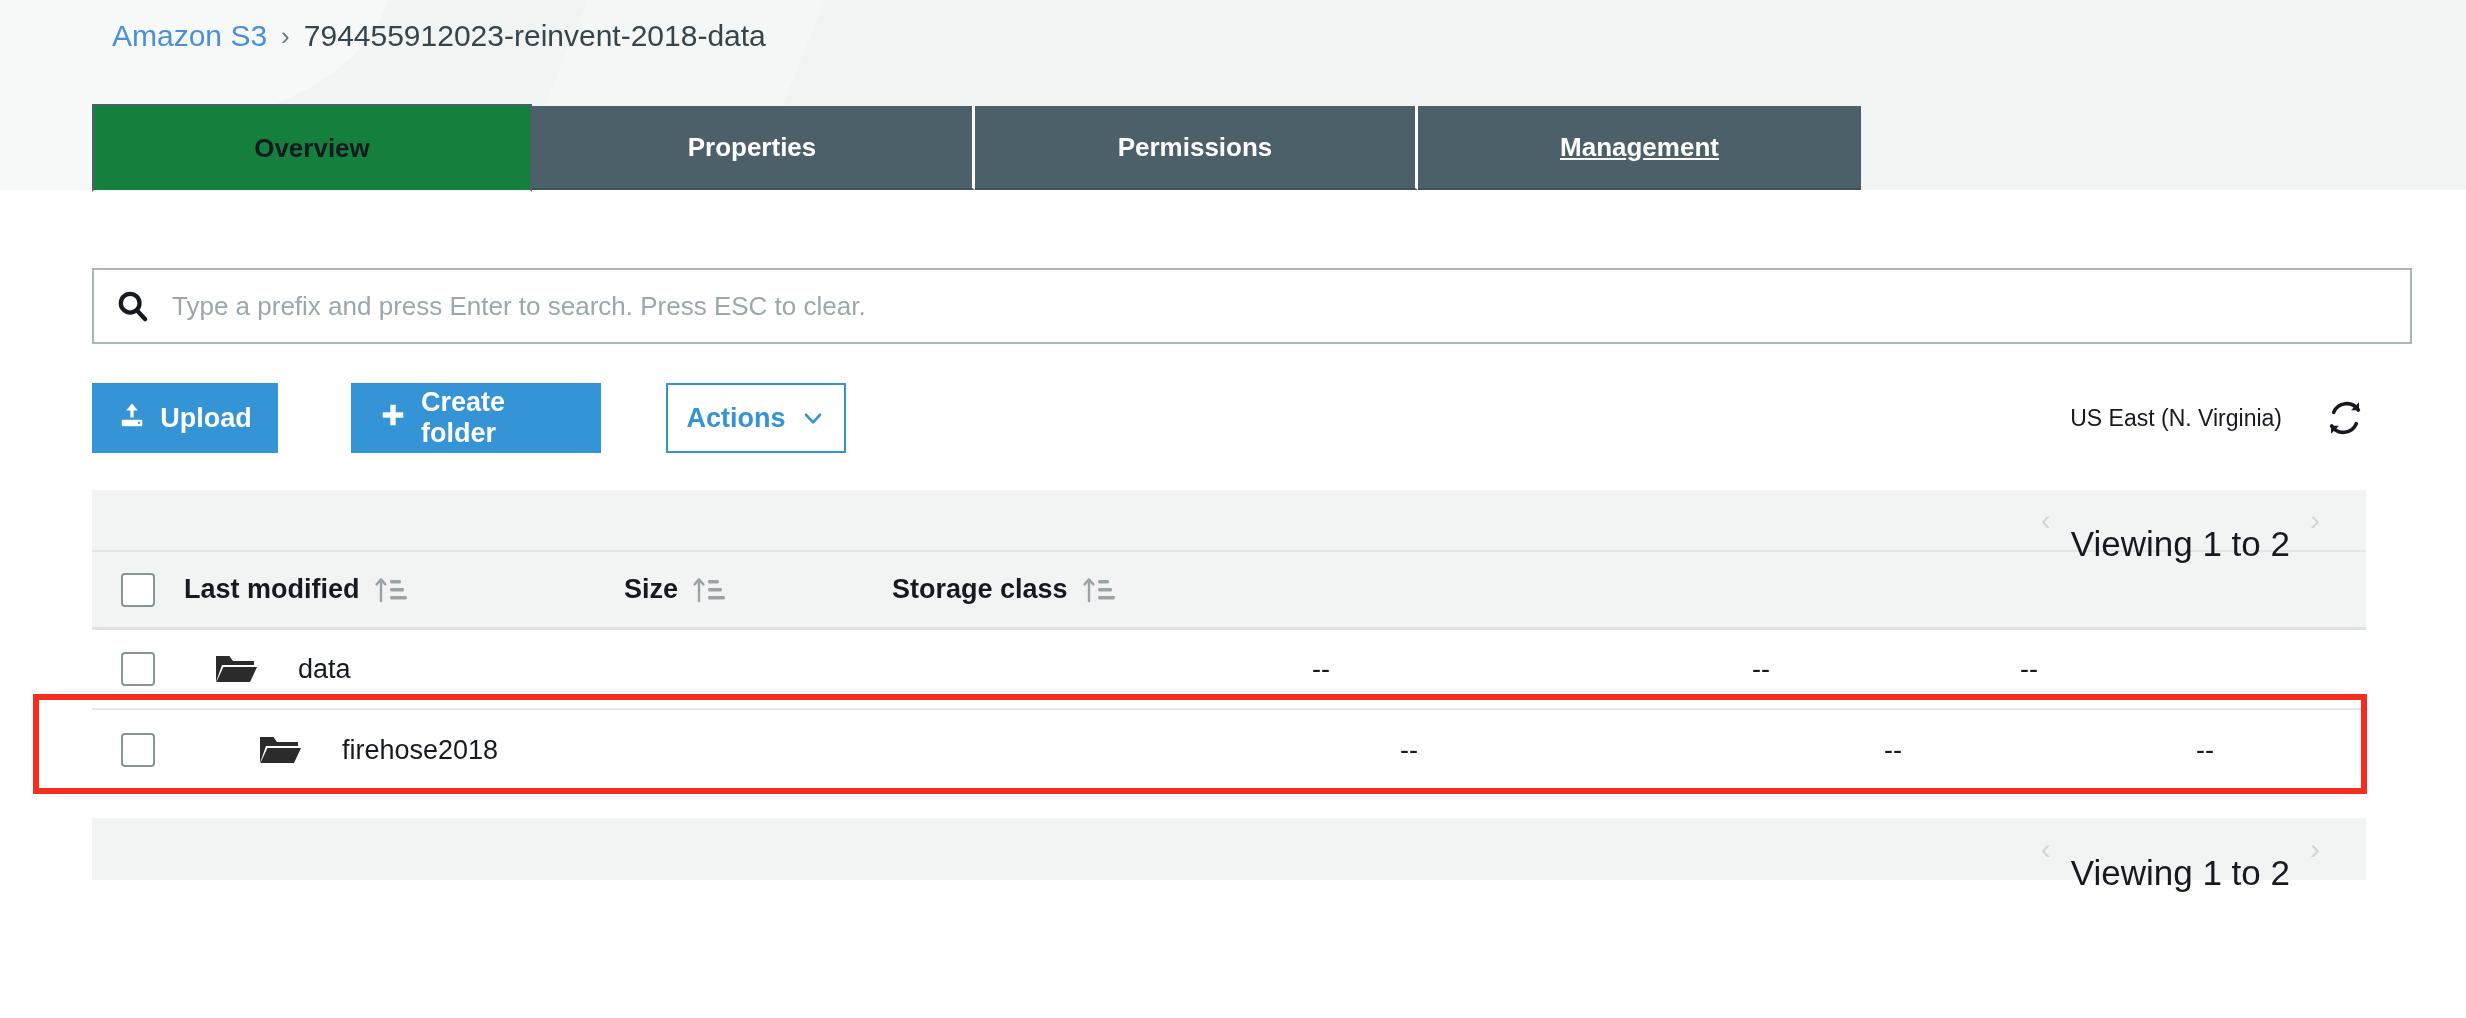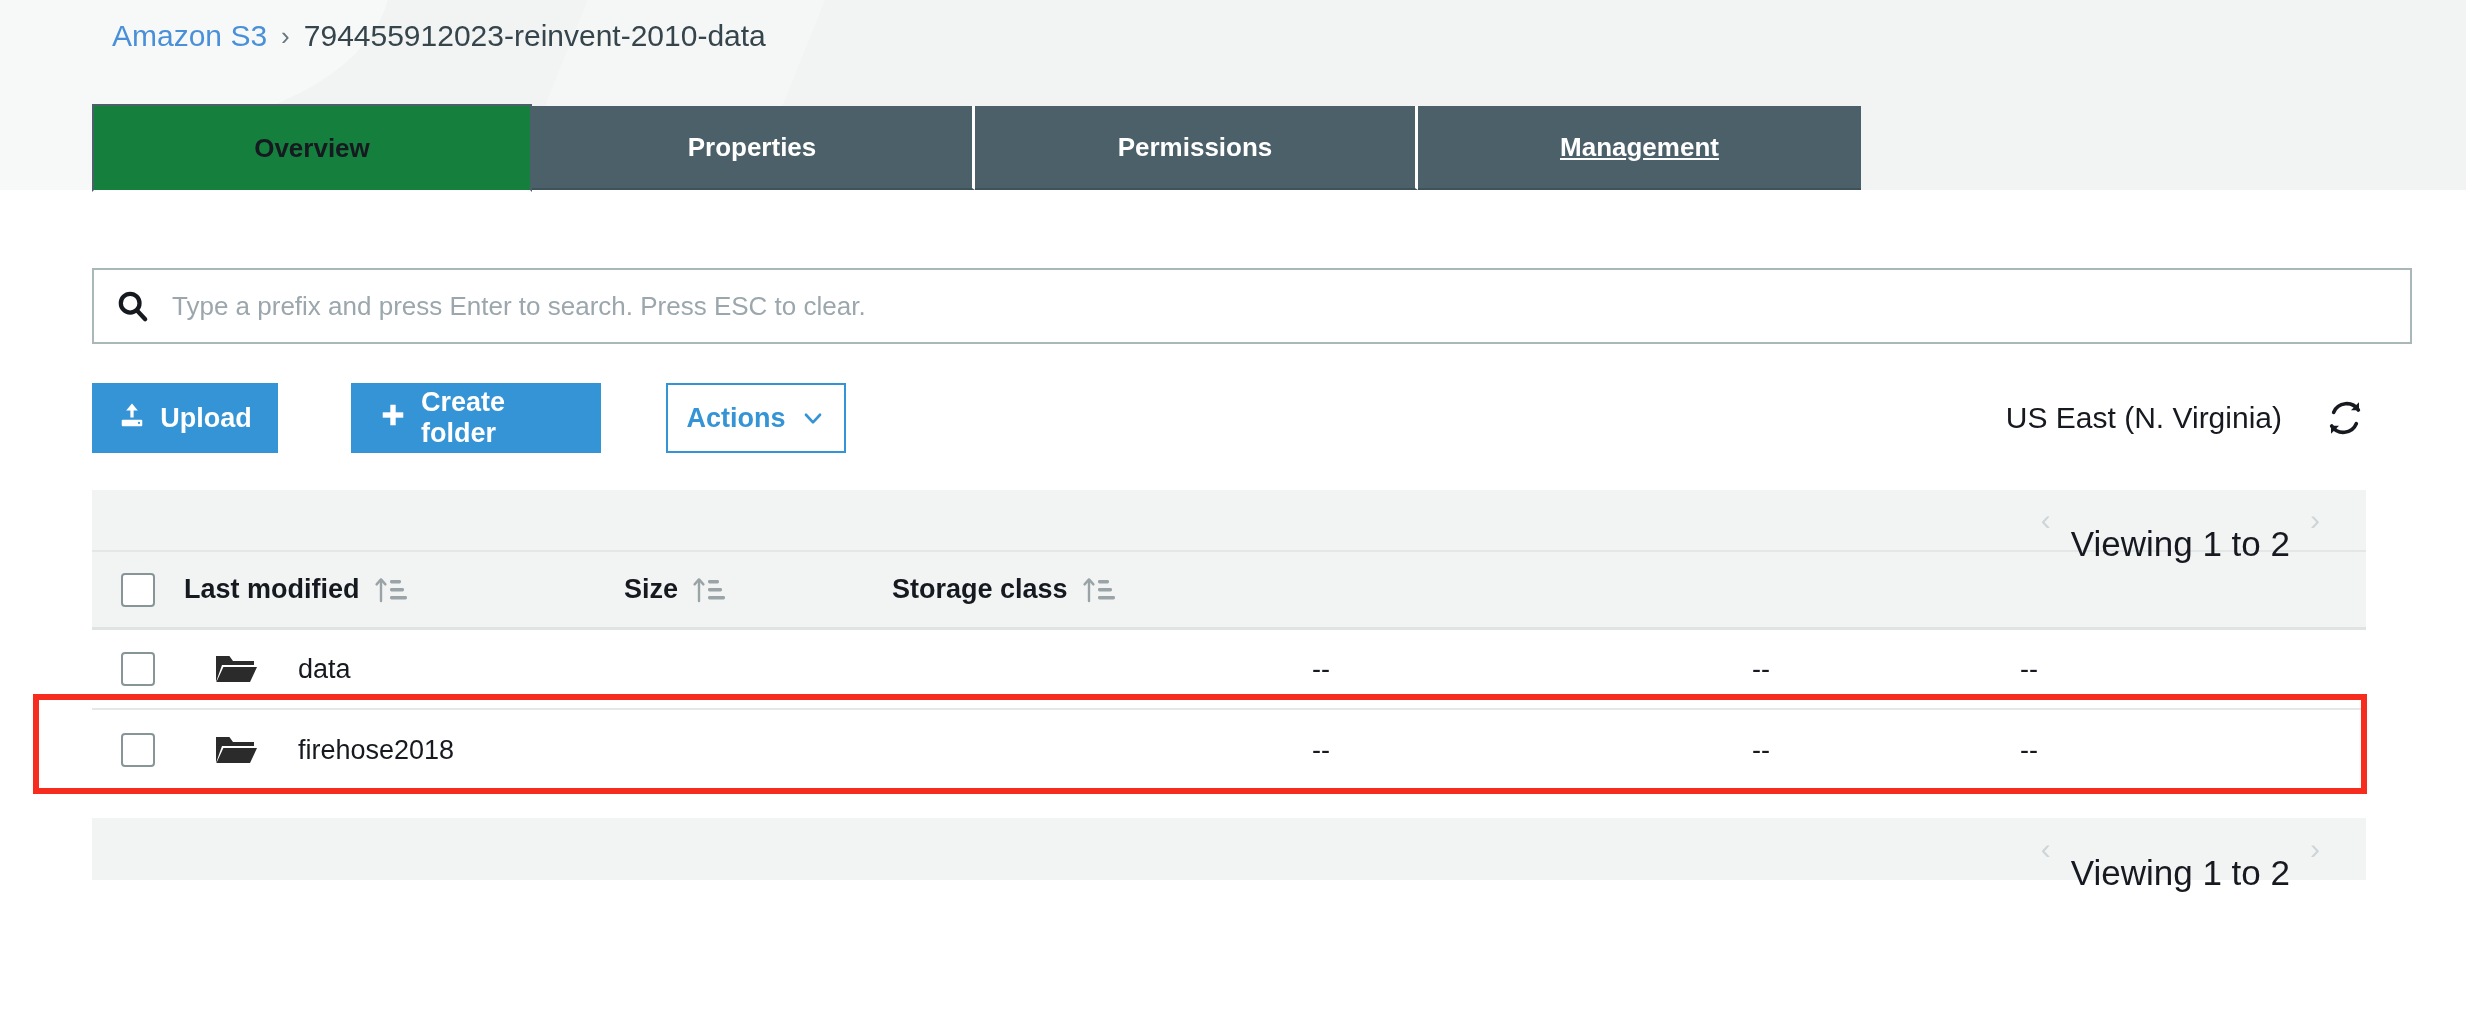--- a/index.html
+++ b/index.html
@@ -184,21 +184,21 @@
     width: 180px;
   }
   .region-group {
     margin-left: auto;
     display: flex;
     align-items: center;
     gap: 42px;
   }
   .region-label {
     color: #16191f;
-    font-size: 30px;
+    font-size: 23px;
     line-height: 34px;
     white-space: nowrap;
   }
   .refresh-btn {
     cursor: pointer;
     display: flex;
     align-items: center;
     justify-content: center;
     width: 42px; height: 42px;
   }
@@ -246,21 +246,21 @@
     display: flex;
     align-items: center;
   }
   .trow {
     height: 80px;
     background: #ffffff;
     border-bottom: 2px solid #e4e7e7;
     display: flex;
     align-items: center;
   }
-  .trow.last { border-bottom: none; }
+  .trow.last { border-bottom: none; gap: 44px; }
 
   .c-check {
     width: 92px;
     display: flex;
     align-items: center;
     justify-content: center;
     flex: none;
   }
   .c-name {
     width: 1128px;
@@ -331,21 +331,21 @@
 
   <div class="top-band">
     <div class="wm1"></div>
     <div class="wm2"></div>
     <div class="wm3"></div>
   </div>
 
   <div class="breadcrumb">
     <span class="bc-link">Amazon S3</span>
     <span class="bc-sep">›</span>
-    <span class="bc-current">794455912023-reinvent-2010-data</span>
+    <span class="bc-current">794455912023-reinvent-2018-data</span>
   </div>
 
   <div class="tabs">
     <div class="tab active">
       <span>Overview</span>
     </div>
     <div class="tab inactive">
       <span>Properties</span>
     </div>
     <div class="tab inactive">

